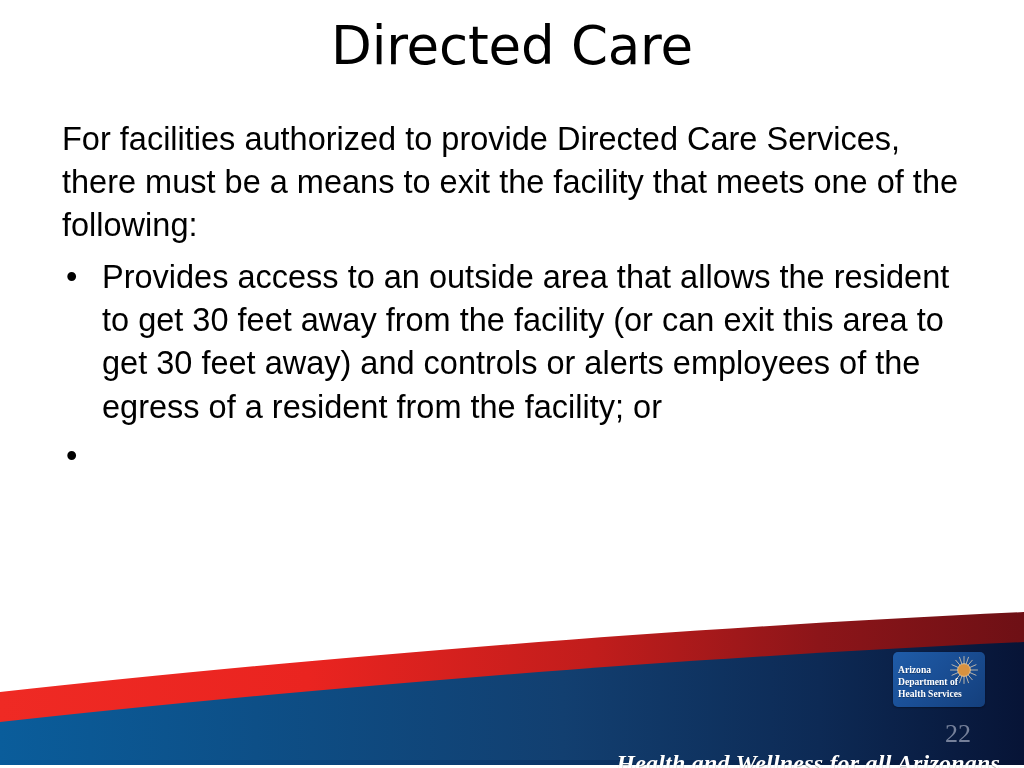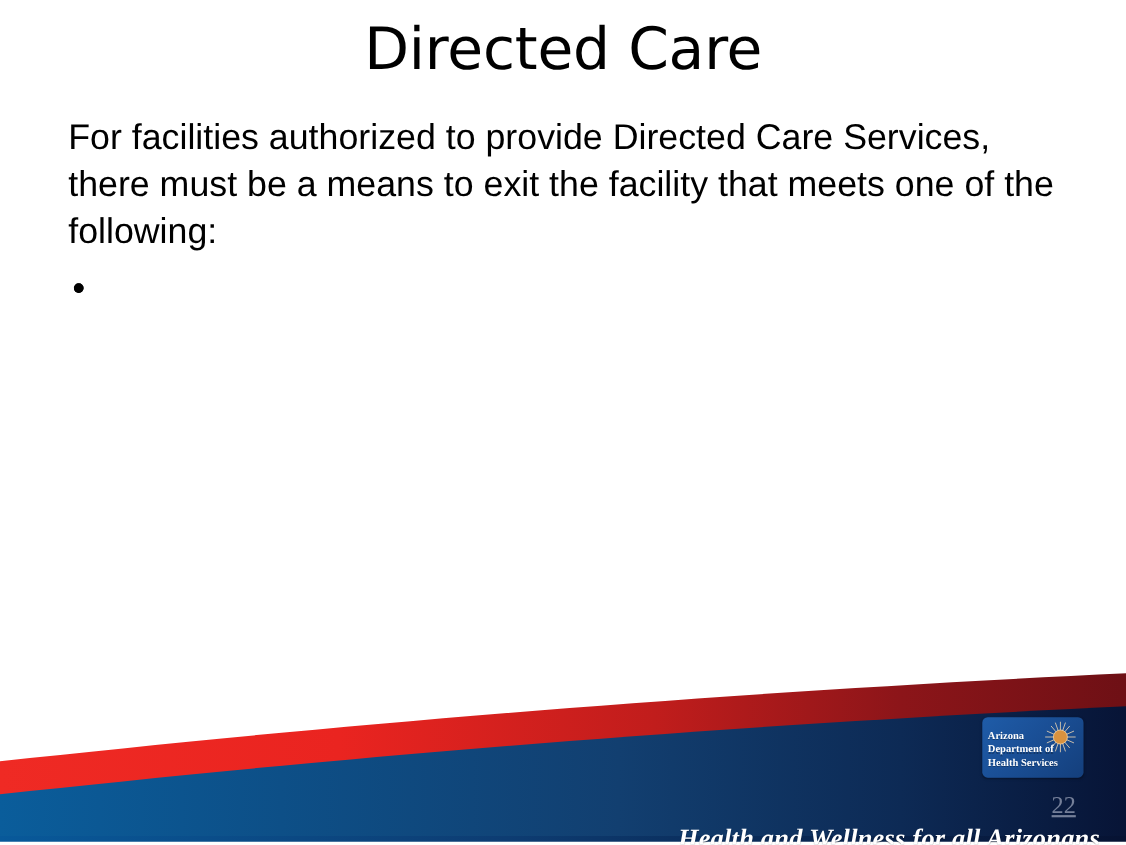--- a/index.html
+++ b/index.html
@@ -31,21 +31,21 @@
     font-weight: 400;
     color: #000000;
     line-height: 1.12;
     letter-spacing: -0.2px;
   }
 
   
   #body-content {
     position: absolute;
     left: 58px;
-    top: 103px;
+    top: 118px;
     width: 912px;
   }
   .intro-paragraph {
     font-family: "Liberation Sans", sans-serif;
     font-size: 32.5px;
     font-weight: 400;
     color: #000000;
     line-height: 1.33;
     margin: 0 0 8px 0;
     padding-left: 4px;
@@ -104,26 +104,25 @@
     text-shadow: 0 1px 1px rgba(0,0,0,0.35);
     margin-top: 32px;
   }
 
   
   #slide-number {
     position: absolute;
     left: 938px;
     top: 719px;
     width: 40px;
-    text-align: right;
+    text-align: center;
     font-family: "Liberation Serif", serif;
-    font-size: 22px;
+    font-size: 26px;
     font-weight: normal;
     color: rgba(205, 212, 228, 0.55);
-    text-decoration: underline;
   }
 
   
   #agency-logo {
     position: absolute;
     left: 893px;
     top: 652px;
     width: 92px;
     height: 55px;
     border-radius: 5px;
@@ -158,20 +157,21 @@
 
   <div id="slide-title">Directed Care</div>
 
   <div id="body-content">
 
     <p class="intro-paragraph">For facilities authorized to provide Directed Care Services, there must be a means to exit the facility that meets one of the following:</p>
 
     <ul class="bullet-list">
       <li class="bullet-item">
         <span class="bullet-marker">•</span>
+        <span>Provides access to an outside area that allows the resident to get 30 feet away from the facility (or can exit this area to get 30 feet away) and controls or alerts employees of the egress of a resident from the facility; or</span>
       </li>
       <li class="bullet-item">
         <span class="bullet-marker">•</span>
       </li>
     </ul>
 
   </div>
 
   <div id="footer-graphic">
     <svg viewBox="0 0 1024 160" preserveAspectRatio="none">

